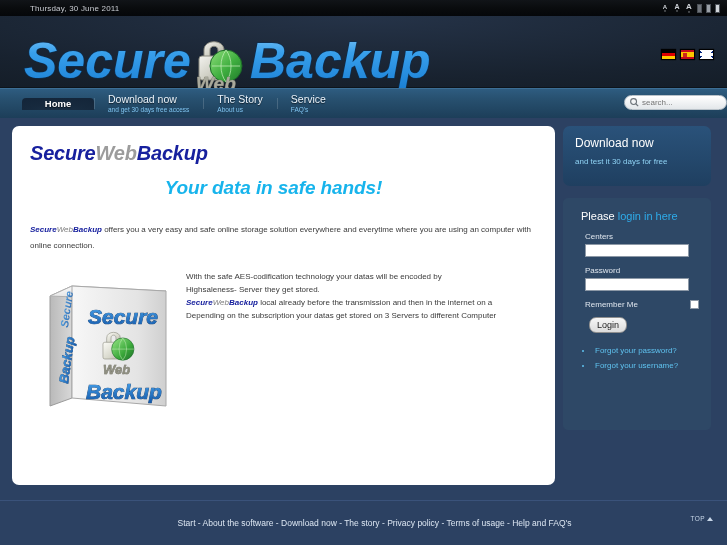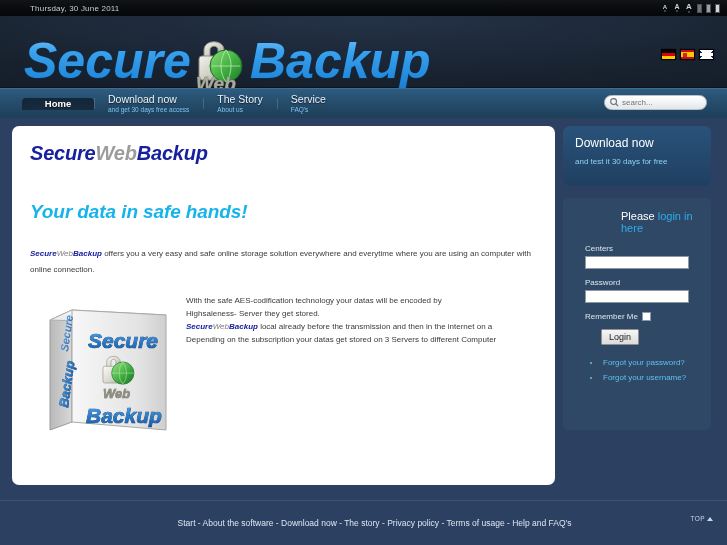--- a/index.html
+++ b/index.html
@@ -122,21 +122,21 @@
   .nav-title {
     color: #eaf3fb; font-size: 10.5px; line-height: 12px;
     white-space: nowrap;
     text-shadow: 0 1px 1px rgba(0,0,0,.6);
   }
   .nav-sub {
     color: #7fc3ef; font-size: 6.5px; line-height: 9px;
     white-space: nowrap;
   }
   .search-wrap {
-    position: absolute; right: 20px; top: 6px;
+    position: absolute; right: 0; top: 6px;
     width: 103px; height: 15px;
     background: linear-gradient(180deg,#ffffff,#e3e7ea);
     border-radius: 8px;
     border: 1px solid #b9c2c9;
     display: flex; align-items: center;
     padding-left: 4px;
   }
   .search-icon { width: 11px; height: 11px; flex: 0 0 11px; }
   .search-input {
     border: 0; outline: 0; background: transparent;
@@ -157,21 +157,21 @@
     border-radius: 7px;
     padding: 16px 18px 0 18px;
     position: relative;
     height: 359px;
   }
   .brand-title { font-size: 20px; font-weight: bold; font-style: italic; letter-spacing: -.2px; }
   .b-blue  { color: #17209e; }
   .b-grey  { color: #9c9c9c; }
 
   .tagline {
-    margin-top: 36px; text-align: left;
+    margin-top: 12px; text-align: center;
     font-size: 19px; font-weight: bold; font-style: italic;
     color: #17b4ec; letter-spacing: -.1px;
     padding-right: 20px;
   }
   .intro {
     margin-top: 23px;
     font-size: 8px; color: #3a3a3a; line-height: 16px;
   }
   .sbw-inline { font-style: italic; }
   .sbw-inline .s1 { color: #17209e; font-weight: bold; }
@@ -197,54 +197,55 @@
   .promo-title { color: #ffffff; font-size: 12px; line-height: 15px; }
   .promo-sub { color: #8fd2f3; font-size: 8px; margin-top: 6px; }
 
   .login-box {
     margin-top: 12px;
     background: #2e4866;
     border-radius: 5px;
     padding: 12px 12px 14px 12px;
     height: 232px;
   }
-  .login-head { font-size: 11px; margin-bottom: 10px; padding-left: 6px; margin-left: 40px; }
+  .login-head { font-size: 11px; margin-bottom: 10px; padding-left: 6px; }
   .login-head .w { color: #ffffff; }
   .login-head .c { color: #2eacea; }
   .field-label {
     color: #dfe6ee; font-size: 8px; margin: 0 0 3px 10px;
   }
   .field-input {
     display: block; width: 104px; height: 13px;
     margin: 0 0 9px 10px;
     background: #ffffff; border: 1px solid #8c98a6;
     font-family: "Liberation Sans", sans-serif; font-size: 8px;
     padding: 0 3px; color: #222;
   }
   .remember-row {
     display: flex; align-items: center; gap: 4px;
     margin: 2px 0 0 10px;
+    justify-content: space-between;
   }
   .remember-row label { color: #dfe6ee; font-size: 8px; }
   .cb {
     width: 9px; height: 9px; background: #ffffff;
     border: 1px solid #8c98a6; display: inline-block;
   }
   .login-btn {
-    margin: 8px 0 0 26px;
+    margin: 8px 0 0 14px;
     font-family: "Liberation Sans", sans-serif;
     font-size: 9px; color: #1b1b1b;
     background: linear-gradient(180deg,#f6f6f6,#dcdcdc);
-    border: 1px solid #8f8f8f; border-radius: 1px;
+    border: 1px solid #8f8f8f; border-radius: 7px;
     padding: 2px 7px; cursor: pointer;
   }
   .login-links { margin: 12px 0 0 18px; }
   .login-links li {
     color: #5fc2ef; font-size: 8px; line-height: 11px;
-    list-style: disc; margin-left: 8px; padding-left: 2px;
+    list-style: disc; margin-left: 0; padding-left: 2px;
     margin-bottom: 4px;
   }
   .login-links li span { color: #5fc2ef; cursor: pointer; }
 
   
   .footer {
     position: absolute; left: 0; right: 0; bottom: 0;
     height: 45px;
     background: #2c4162;
     border-top: 1px solid #3a527a;

